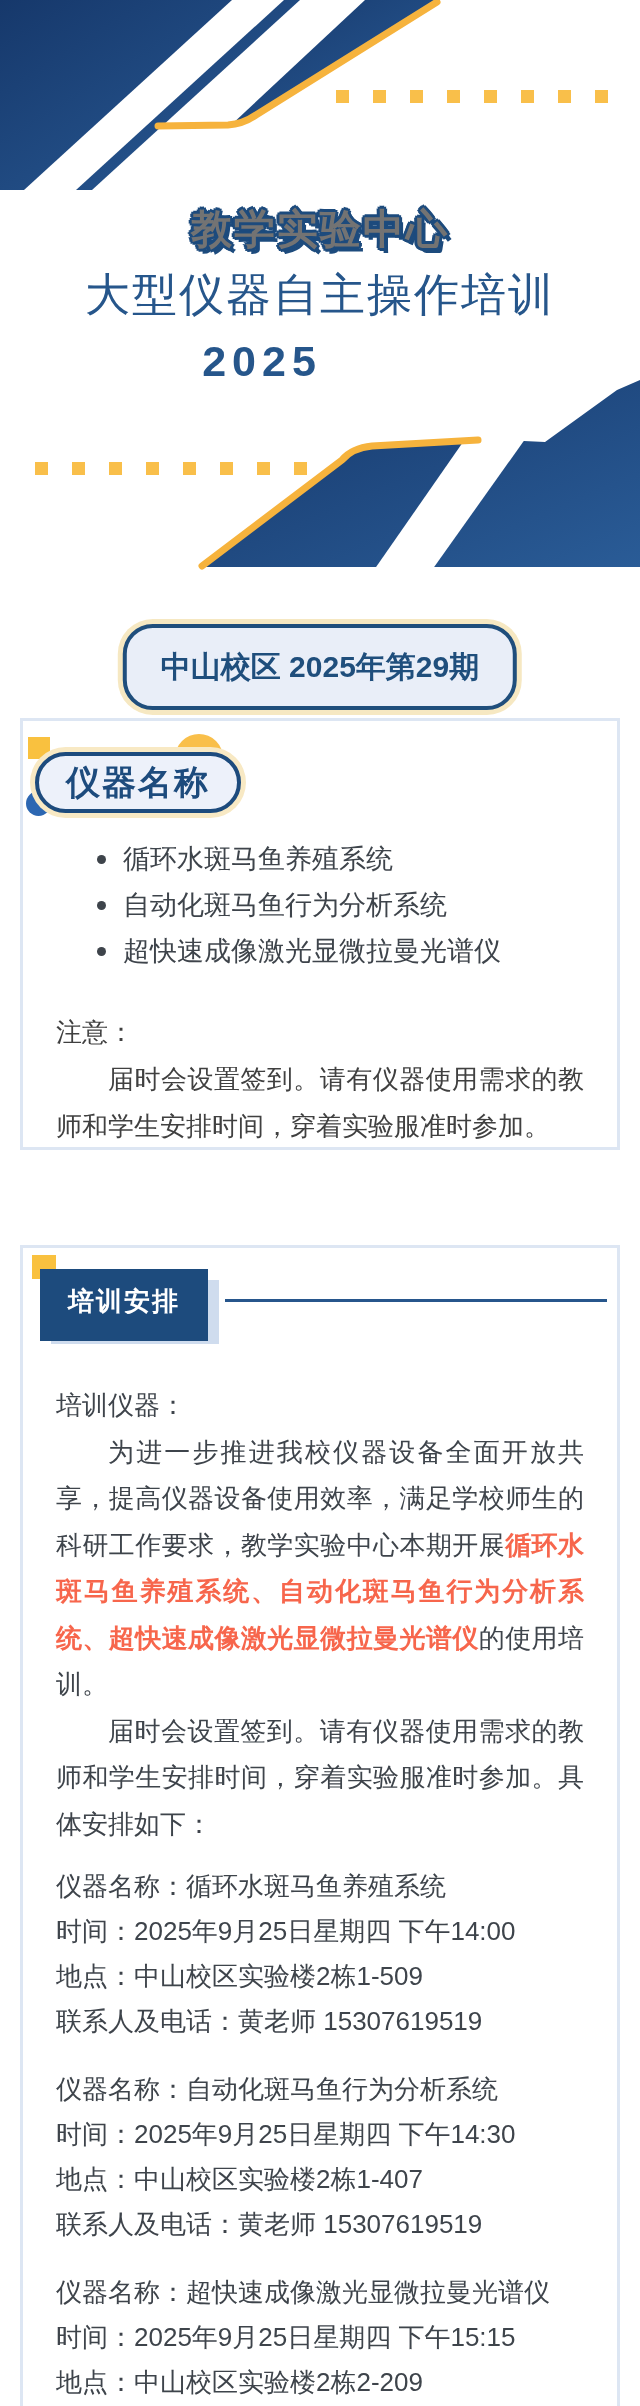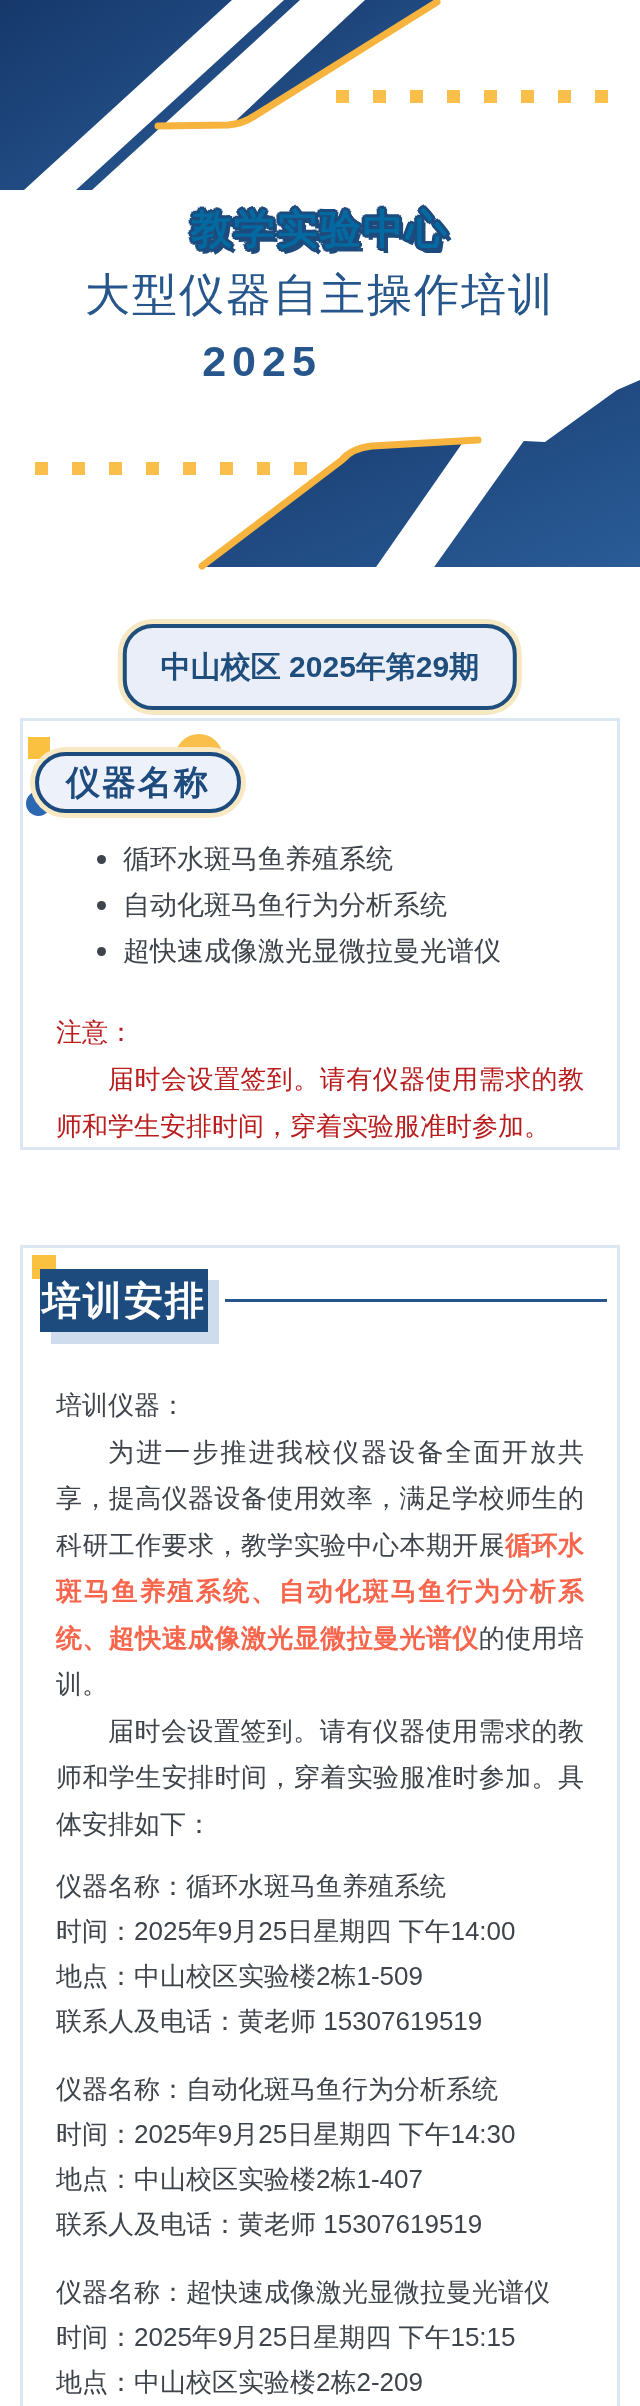--- a/index.html
+++ b/index.html
@@ -7,21 +7,21 @@
     width:640px;height:2406px;position:relative;overflow:hidden;background:#ffffff;
     font-family:"Liberation Sans","DejaVu Sans",sans-serif;
   }
   .abs{position:absolute;}
   
   .deco-top{top:0;left:0;}
   .deco-mid{top:380px;left:0;}
   
   .title-yellow{
     top:202px;left:0;width:640px;text-align:center;
-    font-size:41px;font-weight:bold;letter-spacing:2px;color:#0369a1;
+    font-size:41px;font-weight:bold;letter-spacing:2px;color:#737373;
     text-shadow:-2px -2px 0 #1d4b7d,2px -2px 0 #1d4b7d,-2px 2px 0 #1d4b7d,2px 2px 0 #1d4b7d,
                 -3px 0 0 #1d4b7d,3px 0 0 #1d4b7d,0 3px 0 #1d4b7d,0 -3px 0 #1d4b7d,4px 5px 0 #1d4b7d;
   }
   .title-main{
     top:265px;left:0;width:640px;text-align:center;
     font-size:45px;font-weight:normal;letter-spacing:2px;color:#26568b;
   }
   .title-year{
     top:337px;left:0;width:524px;text-align:center;
     font-size:43px;font-weight:bold;letter-spacing:6px;color:#26568b;
@@ -53,30 +53,30 @@
     font-size:34px;font-weight:bold;color:#1d4b7d;letter-spacing:2px;white-space:nowrap;
   }
   
   .card1 ul{list-style:none;margin:12px 0 0 0;padding:0 0 0 100px;}
   .card1 li{
     position:relative;font-size:27px;color:#3e444b;line-height:46px;
   }
   .card1 li::before{
     content:"";position:absolute;left:-26px;top:19px;width:9px;height:9px;border-radius:50%;background:#3e444b;
   }
-  .note{margin:35px 33px 0 33px;font-size:26px;color:#b91c1c;line-height:47px;}
+  .note{margin:35px 33px 0 33px;font-size:26px;color:#404040;line-height:47px;}
   .note p{margin:0;}
   .note .note-body{text-indent:2em;text-align:justify;}
   
   .hdr2{position:relative;height:112px;}
   .hdr2 .sq2{position:absolute;left:9px;top:7px;width:24px;height:24px;background:#f9c13f;}
   .hdr2 .shadowbox{position:absolute;left:28px;top:32px;width:168px;height:64px;background:#cfdcee;}
   .hdr2 .navybox{
-    position:absolute;left:17px;top:21px;width:168px;height:63px;line-height:64px;
-    background:#1d4b7d;color:#ffffff;font-size:39px;font-weight:bold;text-align:center;letter-spacing:2px;
+    position:absolute;left:17px;top:21px;width:168px;height:72px;line-height:64px;
+    background:#1d4b7d;color:#ffffff;font-size:26px;font-weight:bold;text-align:center;letter-spacing:2px;
   }
   .hdr2 .hline{position:absolute;left:202px;top:51px;width:382px;height:3px;background:#27568c;}
   
   .body2{margin:22px 33px 0 33px;font-size:26px;color:#3e444b;}
   .body2 p{margin:0;line-height:46.5px;}
   .body2 .para{text-align:justify;}
   .body2 .indent{text-indent:2em;}
   .red{color:#f7664c;font-weight:bold;}
   .schedule-block{margin-top:23px;}
   .schedule-block p{line-height:45px;}

